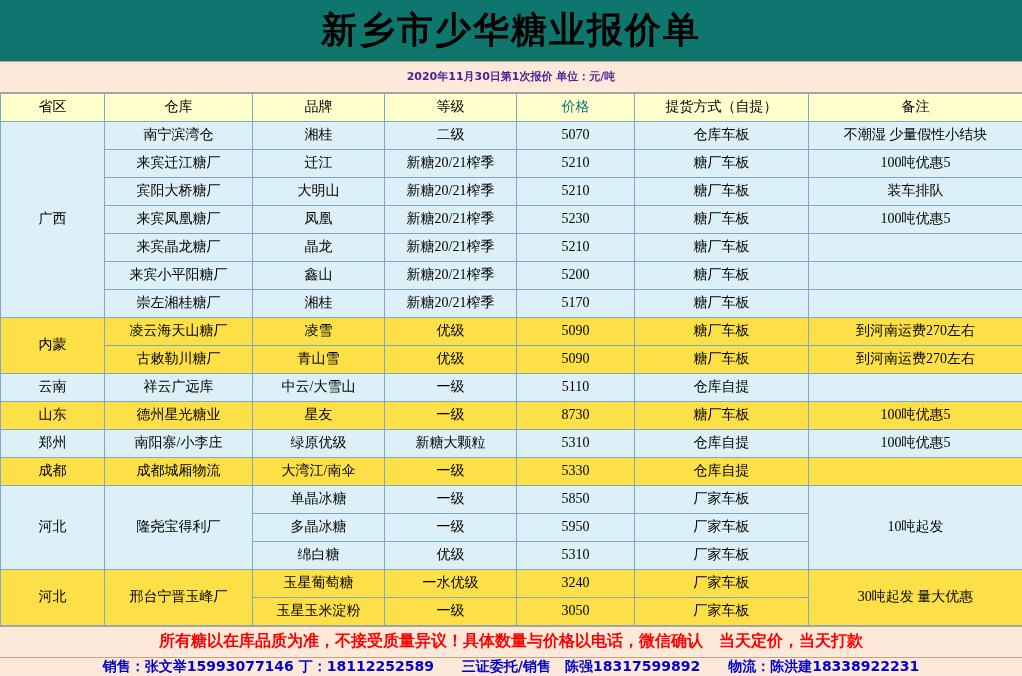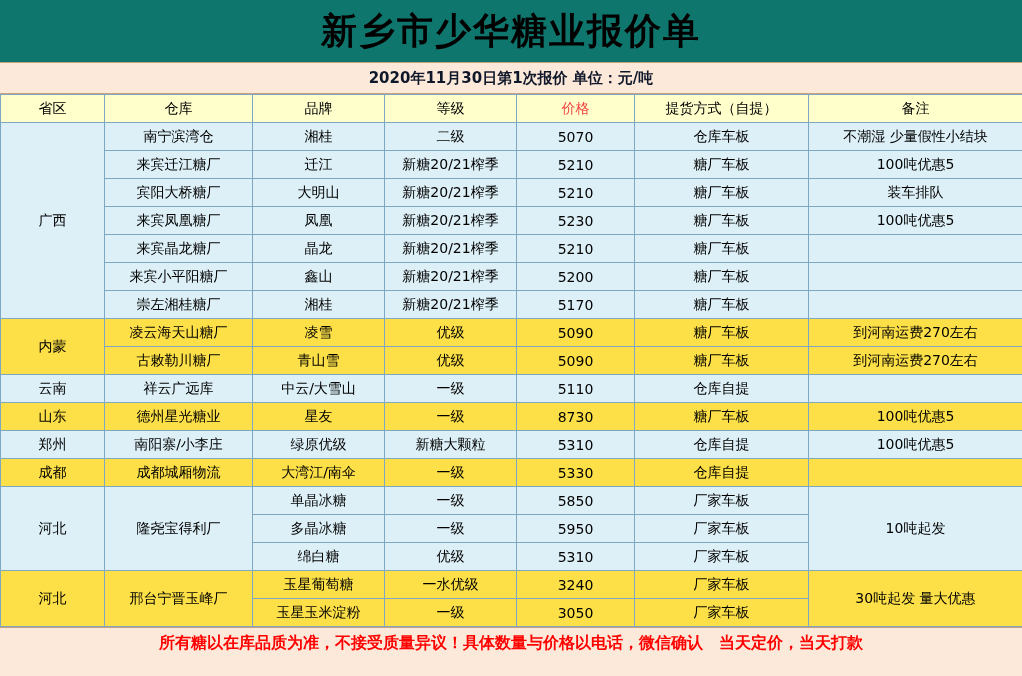--- a/index.html
+++ b/index.html
@@ -38,50 +38,51 @@
   }
   .subtitle-bar {
     height: 30px;
     background: #fde9d9;
     display: flex;
     align-items: center;
     justify-content: center;
     border-bottom: 1px solid #c8a27a;
   }
   .subtitle-bar .subtitle {
-    font-size: 15px;
-    font-weight: bold;
-    color: #0f172a;
+    font-size: 11px;
+    font-weight: bold;
+    color: #4c1d95;
   }
   table.price {
     border-collapse: collapse;
     table-layout: fixed;
     width: 1022px;
     background: #ffffff;
+    font-family: Liberation Serif, serif;
   }
   table.price td, table.price th {
     border: 1px solid #7ea7c4;
     font-size: 14px;
     text-align: center;
     vertical-align: middle;
     padding: 0;
     height: 27px;
     color: #000000;
     font-weight: normal;
     overflow: hidden;
     white-space: nowrap;
   }
   thead td {
     background: #ffffcc;
     font-weight: bold;
     font-size: 15px;
     height: 26px;
   }
   thead td.price-head {
-    color: #ef4444;
+    color: #0f766e;
   }
   td.red {
     color: #ff0000;
   }
   td.price-cell {
     color: #c00000;
     font-weight: bold;
     margin-left: 45px;
   }
   tr.band-a td { background: #ddf0f7; }
@@ -301,14 +302,17 @@
           <td class="price-cell">3050</td>
           <td>厂家车板</td>
         </tr>
       </tbody>
   </table>
 
   <div class="notice-bar">
     <div class="notice">所有糖以在库品质为准，不接受质量异议！具体数量与价格以电话，微信确认　当天定价，当天打款</div>
   </div>
 
+  <div class="contact-bar">
+    <div class="contact">销售：张文举15993077146 丁：18112252589　　三证委托/销售　陈强18317599892　　物流：陈洪建18338922231</div>
+  </div>
 
 </div>
 
 </body></html>

